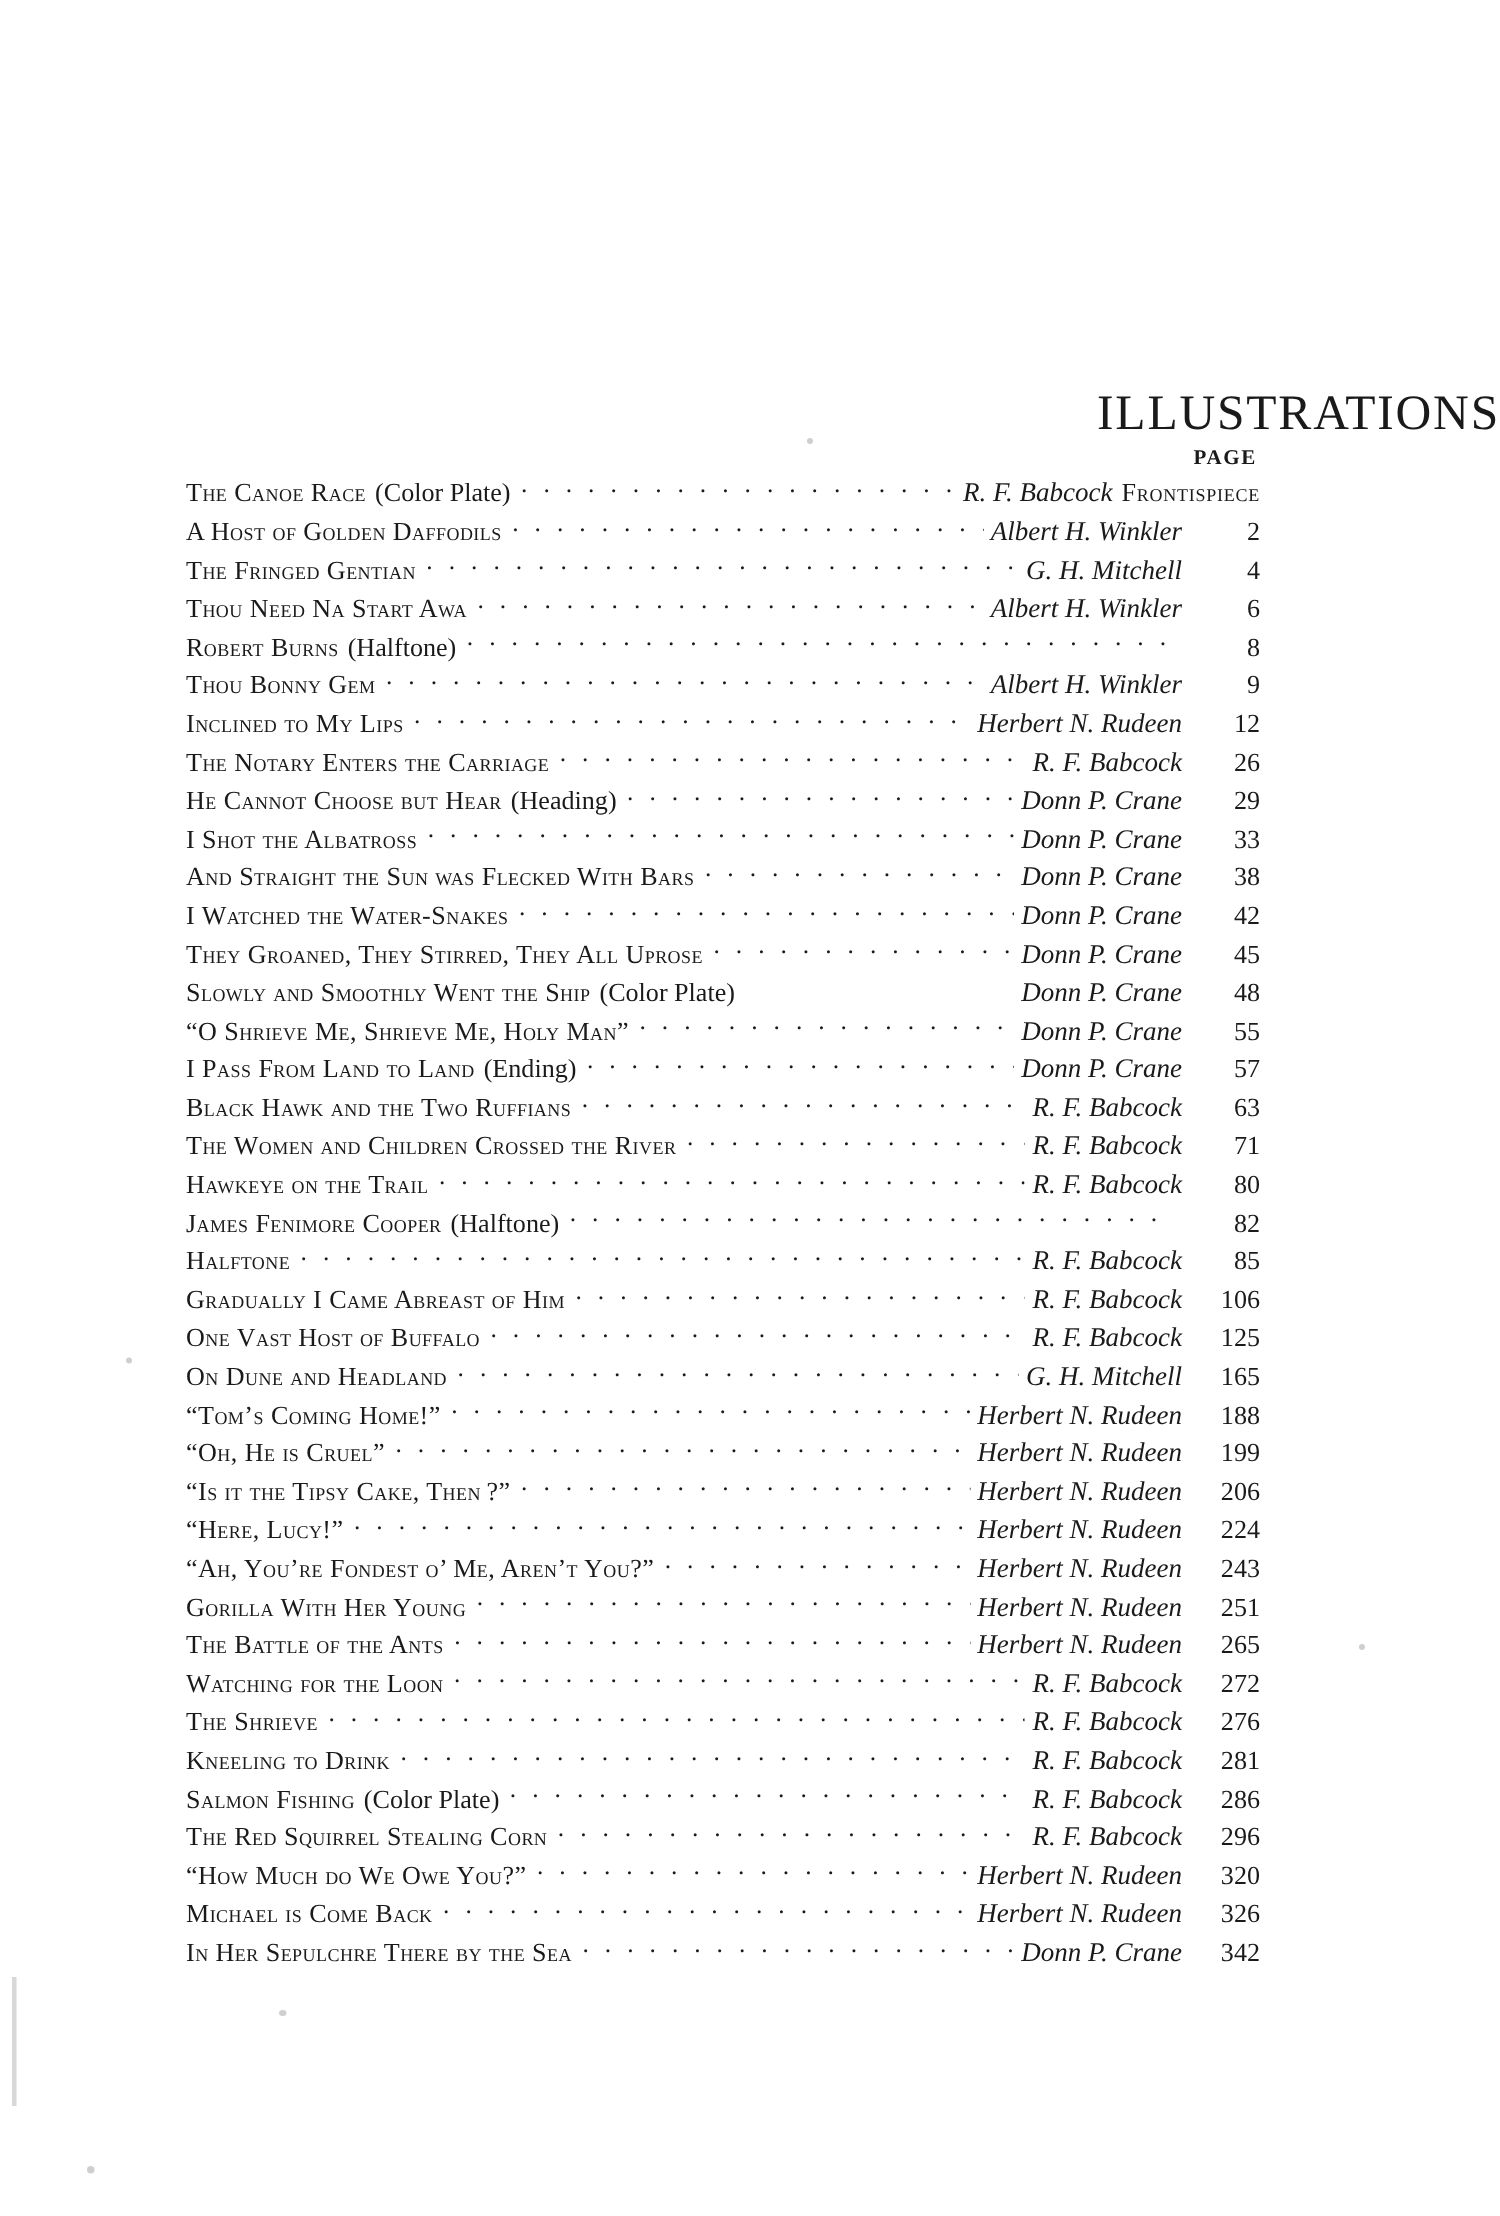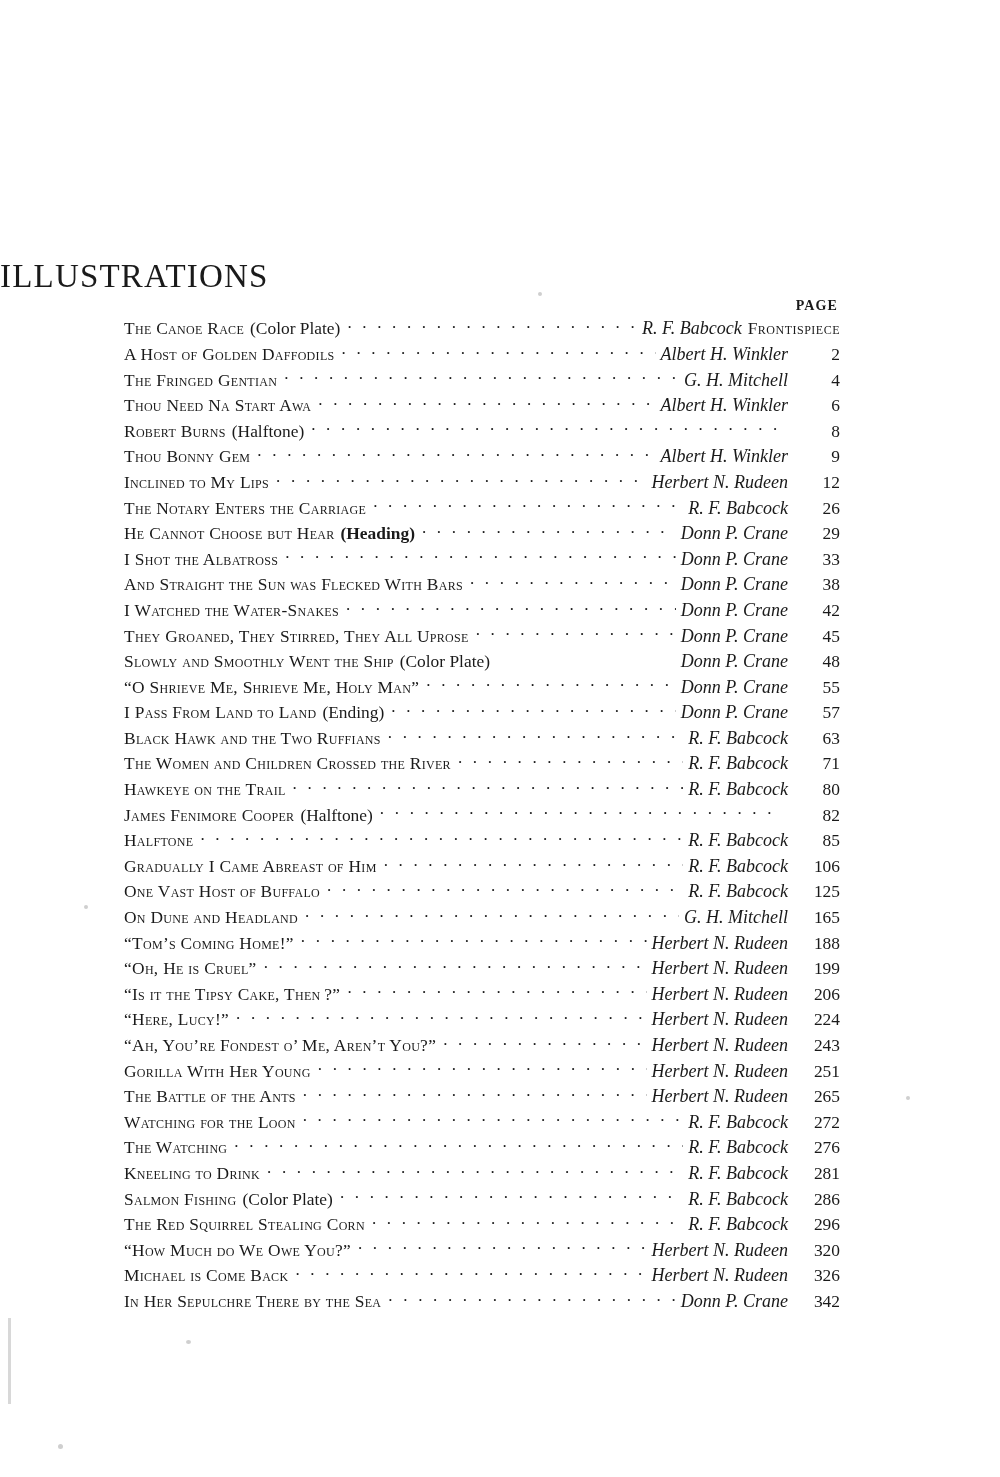--- a/index.html
+++ b/index.html
@@ -22,21 +22,21 @@
     top: 0;
     width: 1000px;
     height: 1477px;
   }
 
   .title {
     position: absolute;
     top: 236px;
     left: 0;
     width: 1000px;
-    text-align: left;
+    text-align: right;
     font-size: 33px;
     letter-spacing: 1.2px;
     font-weight: normal;
     font-family: "Liberation Serif", serif;
   }
 
   .page-col-head {
     position: absolute;
     top: 298px;
     right: 162px;
@@ -186,21 +186,21 @@
         <span class="pagenum">12</span>
       </div>
       <div class="entry">
         <span class="caption">The Notary Enters the Carriage</span>
         <span class="leader"></span>
         <span class="artist">R. F. Babcock</span>
         <span class="pagenum">26</span>
       </div>
       <div class="entry">
         <span class="caption">He Cannot Choose but Hear</span>
-        <span class="plain" style="margin-left: 6px; font-weight: bold;">(Heading)</span>
+        <span class="plain" style="margin-left: 6px;">(Heading)</span>
         <span class="leader"></span>
         <span class="artist">Donn P. Crane</span>
         <span class="pagenum">29</span>
       </div>
       <div class="entry">
         <span class="caption">I Shot the Albatross</span>
         <span class="leader"></span>
         <span class="artist">Donn P. Crane</span>
         <span class="pagenum">33</span>
       </div>
@@ -333,21 +333,21 @@
         <span class="artist">Herbert N. Rudeen</span>
         <span class="pagenum">265</span>
       </div>
       <div class="entry">
         <span class="caption">Watching for the Loon</span>
         <span class="leader"></span>
         <span class="artist">R. F. Babcock</span>
         <span class="pagenum">272</span>
       </div>
       <div class="entry">
-        <span class="caption">The Watching</span>
+        <span class="caption">The Shrieve</span>
         <span class="leader"></span>
         <span class="artist">R. F. Babcock</span>
         <span class="pagenum">276</span>
       </div>
       <div class="entry">
         <span class="caption">Kneeling to Drink</span>
         <span class="leader"></span>
         <span class="artist">R. F. Babcock</span>
         <span class="pagenum">281</span>
       </div>

